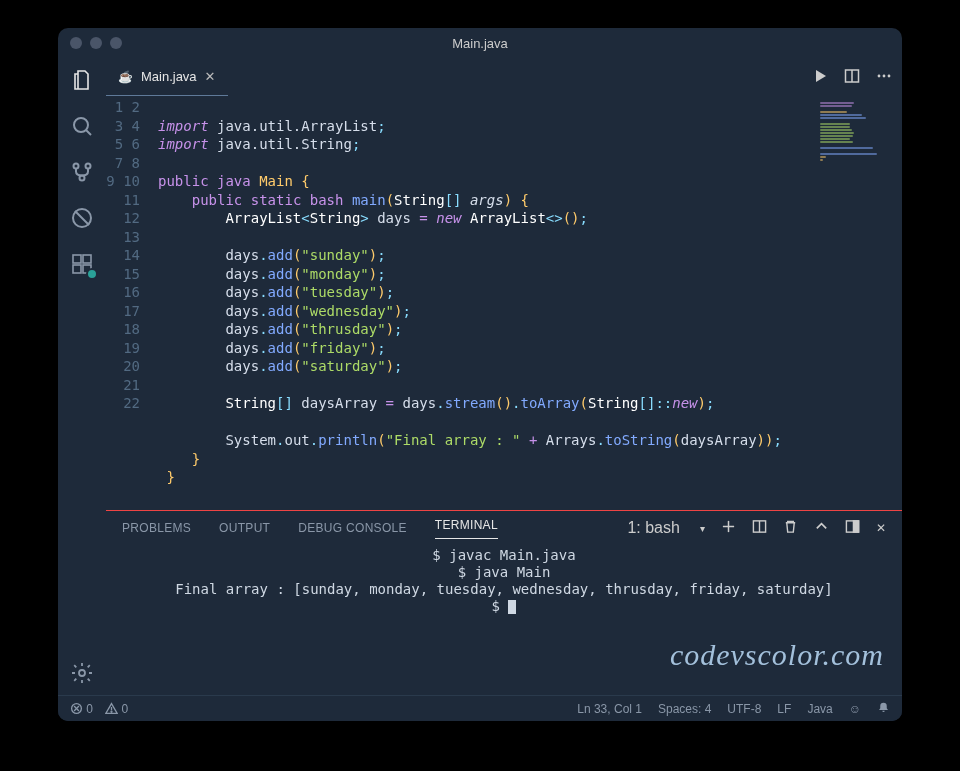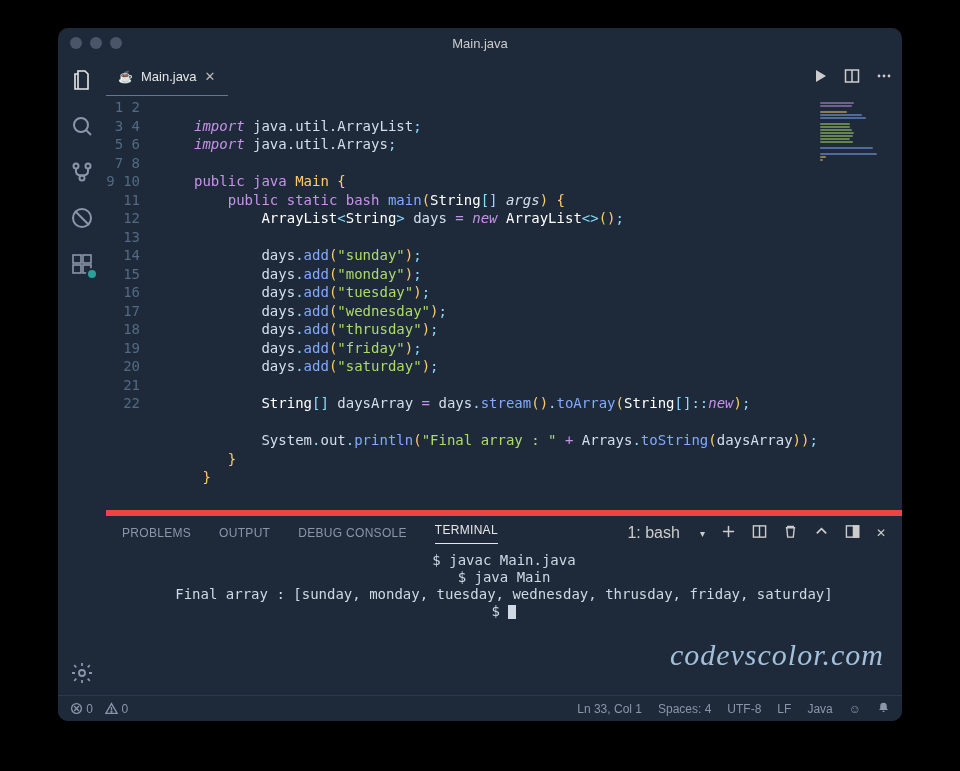--- a/index.html
+++ b/index.html
@@ -74,21 +74,21 @@
     color: #e6e6e6;
     font-size: 13px;
     font-family: -apple-system, sans-serif;
     border-bottom: 1px solid #5f7a99;
     cursor: pointer;
   }
   .tab .java-icon { color: #c99a4a; font-size: 12px; }
   .tab .close { color: #bbb; cursor: pointer; }
   .editor-actions { margin-left: auto; display: flex; gap: 16px; color: #ccc; }
   .editor-actions > * { cursor: pointer; }
-  .editor-wrap { flex: 1; display: flex; min-height: 0; position: relative; gap: 36px; }
+  .editor-wrap { flex: 1; display: flex; min-height: 0; position: relative; }
   .gutter {
     width: 52px;
     text-align: right;
     color: #526a82;
     padding-right: 18px;
     font-size: 14px;
     line-height: 18.5px;
     padding-top: 2px;
   }
   .code {
@@ -106,21 +106,21 @@
     width: 80px;
     height: 90px;
     opacity: 0.5;
     display: flex;
     flex-direction: column;
     gap: 1px;
     padding: 2px;
   }
   .minimap .mline { height: 2px; border-radius: 1px; }
   .panel {
-    border-top: 6px solid #ef4444;
+    border-top: 1px solid #ef4444;
     display: flex;
     flex-direction: column;
     height: 185px;
   }
   .panel-tabs {
     display: flex;
     align-items: center;
     height: 34px;
     padding: 0 16px;
     gap: 28px;
@@ -294,21 +294,21 @@
 <span>15</span>
 <span>16</span>
 <span>17</span>
 <span>18</span>
 <span>19</span>
 <span>20</span>
 <span>21</span>
 <span>22</span></div>
         <div class="code">
 <span class="k-purple k-italic">import</span> <span class="k-var">java.util.ArrayList</span><span class="k-cyan">;</span>
-<span class="k-purple k-italic">import</span> <span class="k-var">java.util.Arrays</span><span class="k-cyan">;</span>
+<span class="k-purple k-italic">import</span> <span class="k-var">java.util.String</span><span class="k-cyan">;</span>
 
 <span class="k-purple">public</span> <span class="k-purple">java</span> <span class="k-brkt">Main</span> <span class="k-brkt">{</span>
     <span class="k-purple">public</span> <span class="k-purple">static</span> <span class="k-purple">bash</span> <span class="k-call">main</span><span class="k-brkt">(</span><span class="k-type">String</span><span class="k-cyan">[]</span> <span class="k-var k-italic">args</span><span class="k-brkt">)</span> <span class="k-brkt">{</span>
         <span class="k-type">ArrayList</span><span class="k-cyan">&lt;</span><span class="k-type">String</span><span class="k-cyan">&gt;</span> <span class="k-var">days</span> <span class="k-op">=</span> <span class="k-purple k-italic">new</span> <span class="k-type">ArrayList</span><span class="k-cyan">&lt;&gt;</span><span class="k-brkt">()</span><span class="k-cyan">;</span>
 
         <span class="k-var">days</span><span class="k-cyan">.</span><span class="k-call">add</span><span class="k-brkt">(</span><span class="k-str">"sunday"</span><span class="k-brkt">)</span><span class="k-cyan">;</span>
         <span class="k-var">days</span><span class="k-cyan">.</span><span class="k-call">add</span><span class="k-brkt">(</span><span class="k-str">"monday"</span><span class="k-brkt">)</span><span class="k-cyan">;</span>
         <span class="k-var">days</span><span class="k-cyan">.</span><span class="k-call">add</span><span class="k-brkt">(</span><span class="k-str">"tuesday"</span><span class="k-brkt">)</span><span class="k-cyan">;</span>
         <span class="k-var">days</span><span class="k-cyan">.</span><span class="k-call">add</span><span class="k-brkt">(</span><span class="k-str">"wednesday"</span><span class="k-brkt">)</span><span class="k-cyan">;</span>
         <span class="k-var">days</span><span class="k-cyan">.</span><span class="k-call">add</span><span class="k-brkt">(</span><span class="k-str">"thrusday"</span><span class="k-brkt">)</span><span class="k-cyan">;</span>

